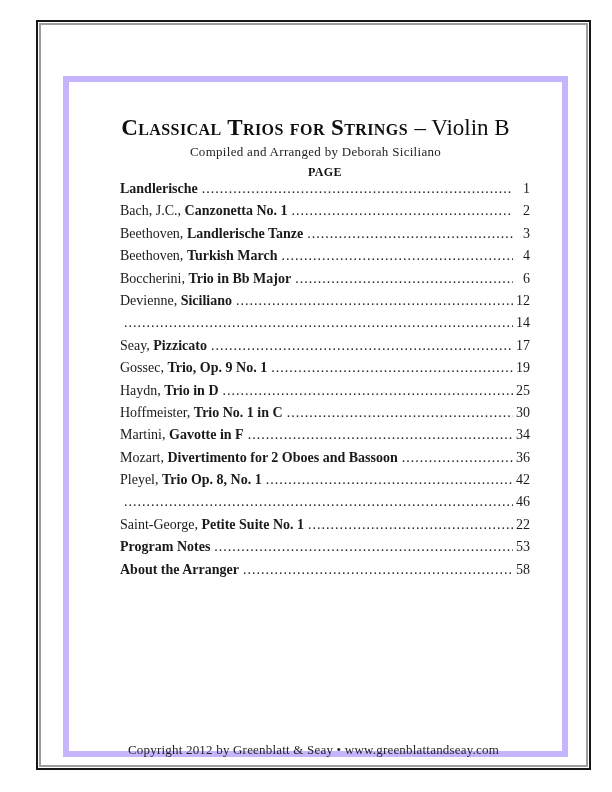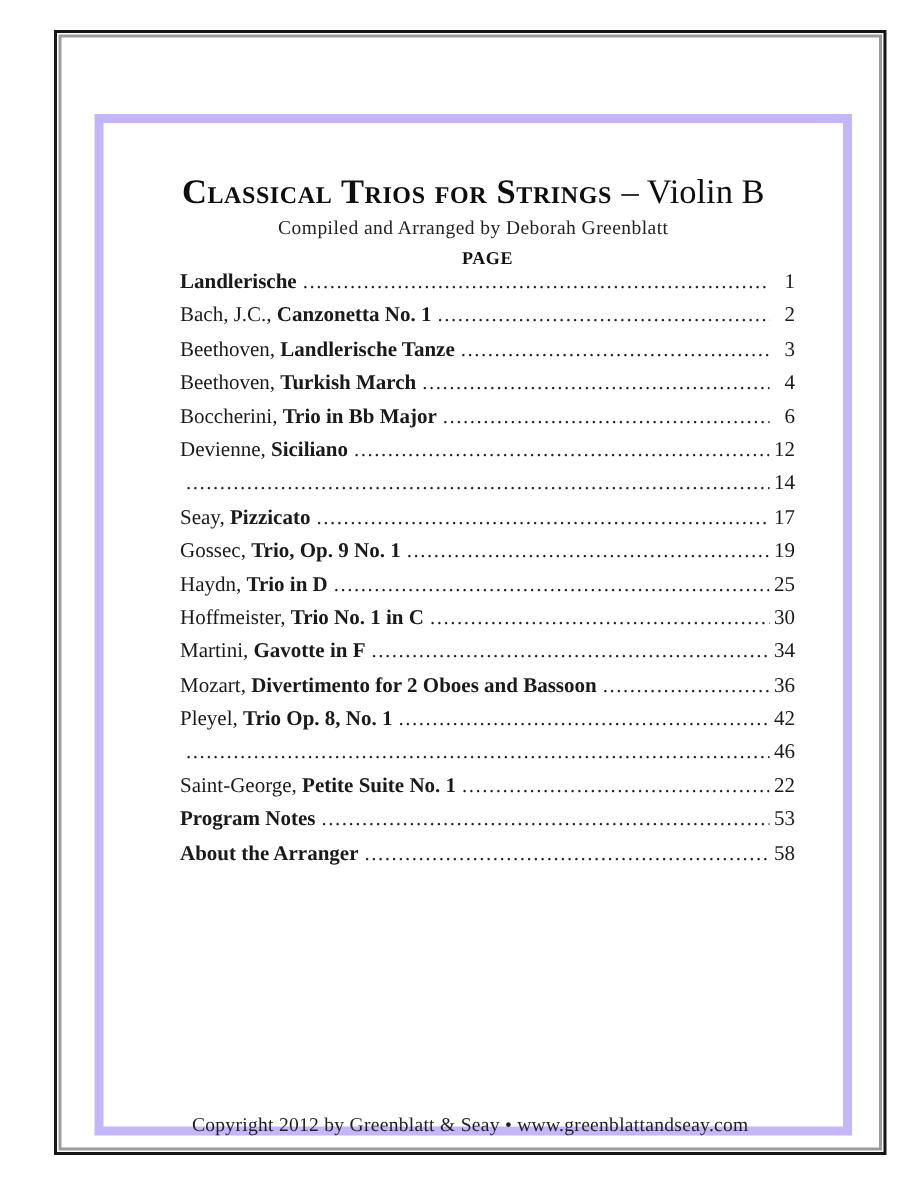--- a/index.html
+++ b/index.html
@@ -71,21 +71,21 @@
 </style>
 </head>
 <body>
 
 <div class="outer-frame"></div>
 
 <div class="inner-frame">
 
   <h1 class="title"><span class="title-main">Classical Trios for Strings</span><span class="title-suffix">– Violin B</span></h1>
 
-  <div class="subtitle">Compiled and Arranged by Deborah Greenblatt</div>
+  <div class="subtitle">Compiled and Arranged by Deborah Siciliano</div>
 
   <div class="toc">
     <div class="page-col-label">PAGE</div>
 
     <div class="toc-row">
         <span class="toc-label"><span></span><span class="toc-title">Landlerische</span></span>
         <span class="leader"></span>
         <span class="pagenum">1</span>
       </div>
 

